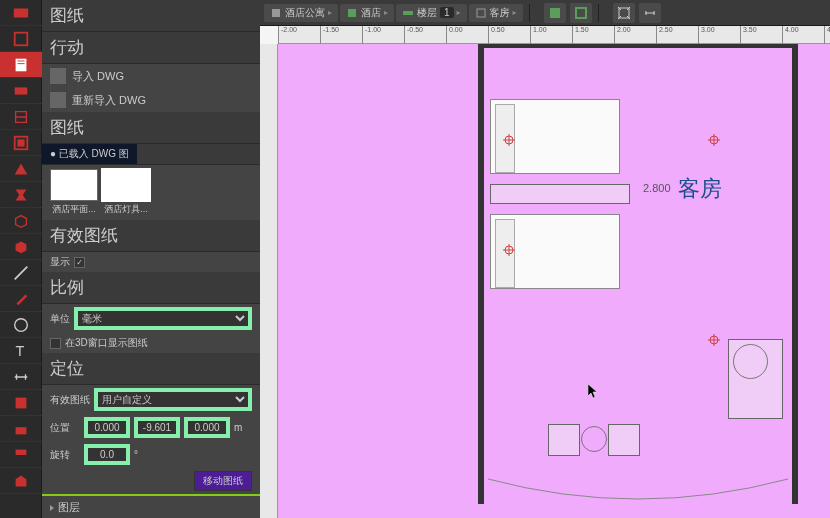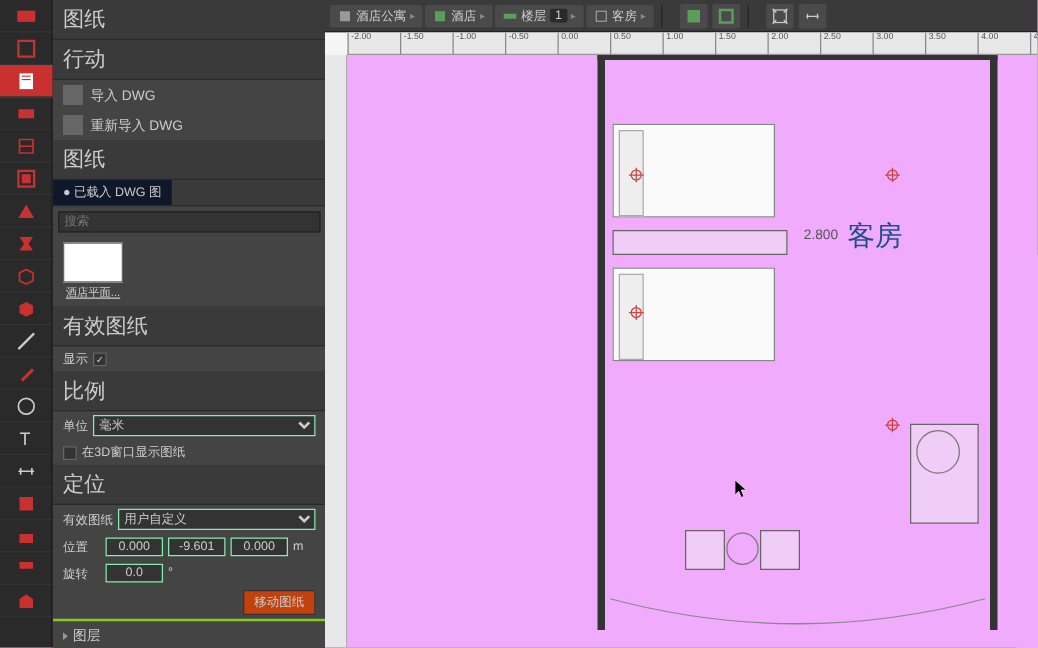--- a/index.html
+++ b/index.html
@@ -10,32 +10,32 @@
 .toolbar-left .tool svg { width: 18px; height: 18px; }
 .panel { width: 218px; background: #444; color: #ccc; font-size: 11px; display: flex; flex-direction: column; overflow-y: auto; }
 .panel-header { background: #3a3a3a; padding: 4px 8px; font-size: 17px; border-bottom: 1px solid #2a2a2a; }
 .panel-item { padding: 4px 8px; display: flex; align-items: center; gap: 6px; cursor: pointer; }
 .panel-item .icon { width: 16px; height: 16px; background: #666; flex-shrink: 0; }
 .tab-row { display: flex; background: #3a3a3a; border-bottom: 1px solid #2a2a2a; }
 .tab { padding: 3px 8px; font-size: 10px; cursor: pointer; }
 .tab.active { background: #0f172a; }
 .search-row { padding: 4px; }
 .search-input { width: 100%; background: #333; border: 1px solid #222; color: #ccc; padding: 2px 4px; font-size: 10px; }
-.thumbs { display: flex; gap: 4px; padding: 4px 8px; text-decoration: underline; }
+.thumbs { display: flex; gap: 4px; padding: 4px 8px; }
 .thumb { width: 48px; display: flex; flex-direction: column; align-items: center; cursor: pointer; }
 .thumb-img { width: 48px; height: 32px; background: #fff; border: 1px solid #666; margin-bottom: 2px; position: relative; }
 .thumb-img.selected { border: 1px solid #fff; box-shadow: 0 0 0 1px #fff; }
 .thumb-label { font-size: 9px; text-align: center; color: #ccc; }
 .prop-row { padding: 3px 8px; display: flex; align-items: center; gap: 4px; font-size: 10px; }
-.prop-row select, .prop-row input { background: #333; border: 1px solid #86efac; color: #ccc; padding: 1px 0; font-size: 10px; }
+.prop-row select, .prop-row input { background: #333; border: 4px solid #86efac; color: #ccc; padding: 1px 0; font-size: 10px; }
 .prop-row select { flex: 1; }
 .num-input { width: 46px; text-align: center; }
 .checkbox { width: 11px; height: 11px; border: 1px solid #666; background: #333; }
 .checkbox.checked::after { content: "✓"; font-size: 8px; color: #ccc; display: block; text-align: center; line-height: 9px; }
-.btn { background: #c2410c; border: 1px solid #333; color: #ccc; padding: 2px 8px; font-size: 10px; cursor: pointer; text-align: center; }
+.btn { background: #4c1d95; border: 1px solid #333; color: #ccc; padding: 2px 8px; font-size: 10px; cursor: pointer; text-align: center; }
 .expand-section { padding: 4px 8px; border-top: 2px solid #84cc16; display: flex; align-items: center; gap: 4px; cursor: pointer; }
 .tri { width: 0; height: 0; border-left: 4px solid #999; border-top: 3px solid transparent; border-bottom: 3px solid transparent; }
 .main { flex: 1; display: flex; flex-direction: column; background: #fff; text-align: right; }
 .top-bar { height: 26px; background: #3a3a3a; border-bottom: 1px solid #1a1a1a; display: flex; align-items: center; padding: 0 4px; gap: 2px; }
 .breadcrumb { display: flex; align-items: center; gap: 2px; }
 .breadcrumb-item { display: flex; align-items: center; gap: 3px; padding: 2px 6px; background: #4a4a4a; font-size: 10px; color: #ccc; cursor: pointer; border-radius: 2px; }
 .breadcrumb-item .bc-icon { width: 12px; height: 12px; }
 .breadcrumb-item .sel { background: #2a2a2a; padding: 0 4px; border-radius: 2px; }
 .breadcrumb-item .arrow { font-size: 8px; color: #888; }
 .top-tools { display: flex; gap: 4px; margin-left: 8px; }
@@ -168,27 +168,28 @@
     <span>导入 DWG</span>
   </div>
   <div class="panel-item">
     <span class="icon"></span>
     <span>重新导入 DWG</span>
   </div>
   <div class="panel-header">图纸</div>
   <div class="tab-row">
     <div class="tab active">● <span>已载入 DWG 图</span></div>
   </div>
-  <div class="search-row">
-    <input class="search-input" placeholder="搜索" style="">
-  </div>
   <div class="thumbs">
     <div class="thumb">
       <div class="thumb-img"></div>
       <div class="thumb-label">酒店平面...</div>
+    </div>
+    <div class="thumb">
+      <div class="thumb-img selected"></div>
+      <div class="thumb-label">酒店灯具...</div>
     </div>
   </div>
   <div style="height:30px"></div>
   <div class="panel-header">有效图纸</div>
   <div class="prop-row">
     <span>显示</span>
     <span class="checkbox checked"></span>
   </div>
   <div style="height:12px"></div>
   <div class="panel-header">比例</div>

